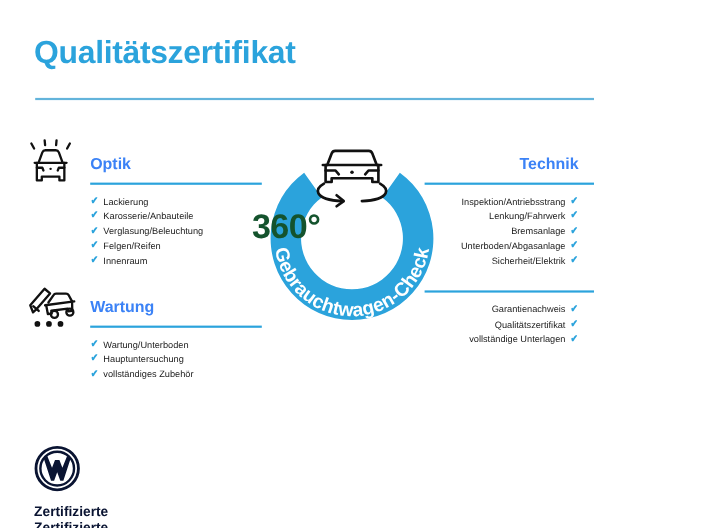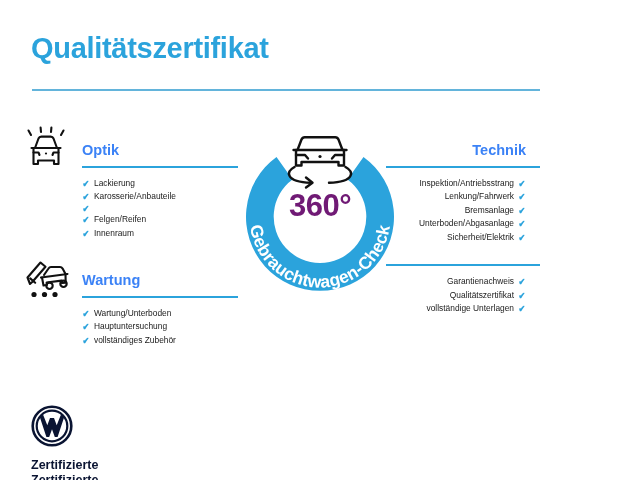--- a/index.html
+++ b/index.html
@@ -127,24 +127,23 @@
     top: 126px;
     width: 182px;
     height: 182px;
   }
   .badge svg { display: block; }
   .badge-num {
     position: absolute;
     left: 0;
     top: 64px;
     width: 182px;
-    text-align: center;
     font-size: 31px;
     font-weight: bold;
-    color: #701a75;
+    color: #14532d;
     letter-spacing: -0.5px;
     line-height: 1;
   }
 
   
   .footer-logo {
     position: absolute;
     left: 31px;
     top: 405px;
     display: flex;
@@ -192,20 +191,21 @@
           <li>
               <span class="check">✔</span>
               <span class="li-text">Lackierung</span>
             </li>
           <li>
               <span class="check">✔</span>
               <span class="li-text">Karosserie/Anbauteile</span>
             </li>
           <li>
               <span class="check">✔</span>
+              <span class="li-text">Verglasung/Beleuchtung</span>
             </li>
           <li>
               <span class="check">✔</span>
               <span class="li-text">Felgen/Reifen</span>
             </li>
           <li>
               <span class="check">✔</span>
               <span class="li-text">Innenraum</span>
             </li>
         </ul>

